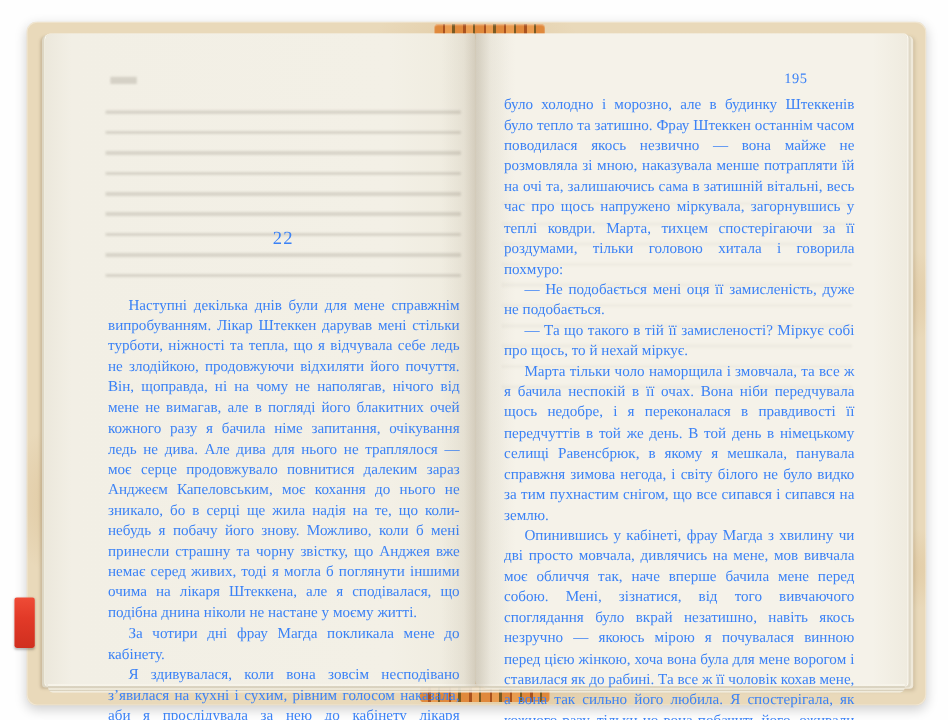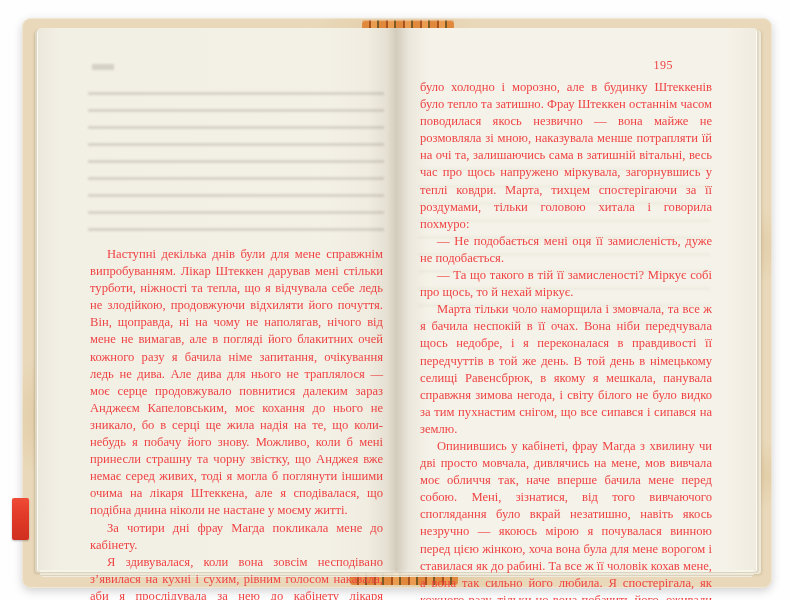--- a/index.html
+++ b/index.html
@@ -41,21 +41,21 @@
   .gutter{position:absolute;left:330px;top:0;width:62px;height:100%;pointer-events:none;
           background:linear-gradient(90deg,transparent 0%,rgba(105,85,58,.07) 30%,rgba(105,85,58,.20) 46%,rgba(105,85,58,.16) 52%,rgba(105,85,58,.05) 66%,transparent 100%);}
   
   .ghost{position:absolute;pointer-events:none;filter:blur(1.1px);}
   .ghost-lines{left:50px;top:64px;width:296px;height:152px;opacity:.55;
           background:repeating-linear-gradient(180deg,rgba(146,139,126,.5) 0 3px,transparent 3px 17px);}
   .ghost-pagenum{left:54px;top:36px;width:22px;height:6px;background:rgba(146,139,126,.5);opacity:.6;}
   .ghost-right{left:380px;top:140px;width:292px;height:160px;opacity:.12;
           background:repeating-linear-gradient(180deg,rgba(140,132,118,.5) 0 3px,transparent 3px 17px);}
   
-  .ink{color:#ef4444;}
+  .ink{color:#3b82f6;}
   .chapter{position:absolute;left:50px;top:162px;width:296px;text-align:center;
            font-size:15.5px;letter-spacing:1px;}
   .pagenum{position:absolute;left:345px;top:30px;width:290px;text-align:right;
            padding-right:14px;font-size:12px;letter-spacing:.5px;}
   .col{position:absolute;font-size:12.6px;line-height:17.1px;text-align:justify;}
   .col p{margin:0;}
   .col p.indent{text-indent:17px;}
   .col.left-col{left:52px;top:218px;width:293px;}
   .col.right-col{left:382px;top:51px;width:292px;}
 </style>
@@ -71,20 +71,21 @@
 
   <div class="spread">
     <div class="page left"></div>
     <div class="page right"></div>
     <div class="page-bottom-stack"></div>
 
     <div class="ghost ghost-pagenum"></div>
     <div class="ghost ghost-lines"></div>
     <div class="ghost ghost-right"></div>
 
+    <div class="chapter ink">22</div>
     <div class="col left-col ink">
       <p class="indent">Наступні декілька днів були для мене справжнім випробуванням. Лікар Штеккен дарував мені стільки турботи, ніжності та тепла, що я відчувала себе ледь не злодійкою, продовжуючи відхиляти його почуття. Він, щоправда, ні на чому не наполягав, нічого від мене не вимагав, але в погляді його блакитних очей кожного разу я бачила німе запитання, очікування ледь не дива. Але дива для нього не траплялося — моє серце продовжувало повнитися далеким зараз Анджеєм Капеловським, моє кохання до нього не зникало, бо в серці ще жила надія на те, що коли-небудь я побачу його знову. Можливо, коли б мені принесли страшну та чорну звістку, що Анджея вже немає серед живих, тоді я могла б поглянути іншими очима на лікаря Штеккена, але я сподівалася, що подібна днина ніколи не настане у моєму житті.</p>
       <p class="indent">За чотири дні фрау Магда покликала мене до кабінету.</p>
       <p class="indent">Я здивувалася, коли вона зовсім несподівано з’явилася на кухні і сухим, рівним голосом наказала, аби я прослідувала за нею до кабінету лікаря Штеккена. За вікном морозним вітром та заметіллю розгулювала груднева негода,</p>
     </div>
 
     <div class="pagenum ink">195</div>
     <div class="col right-col ink">
       <p>було холодно і морозно, але в будинку Штеккенів було тепло та затишно. Фрау Штеккен останнім часом поводилася якось незвично — вона майже не розмовляла зі мною, наказувала менше потрапляти їй на очі та, залишаючись сама в затишній вітальні, весь час про щось напружено міркувала, загорнувшись у теплі ковдри. Марта, тихцем спостерігаючи за її роздумами, тільки головою хитала і говорила похмуро:</p>
       <p class="indent">— Не подобається мені оця її замисленість, дуже не подобається.</p>

